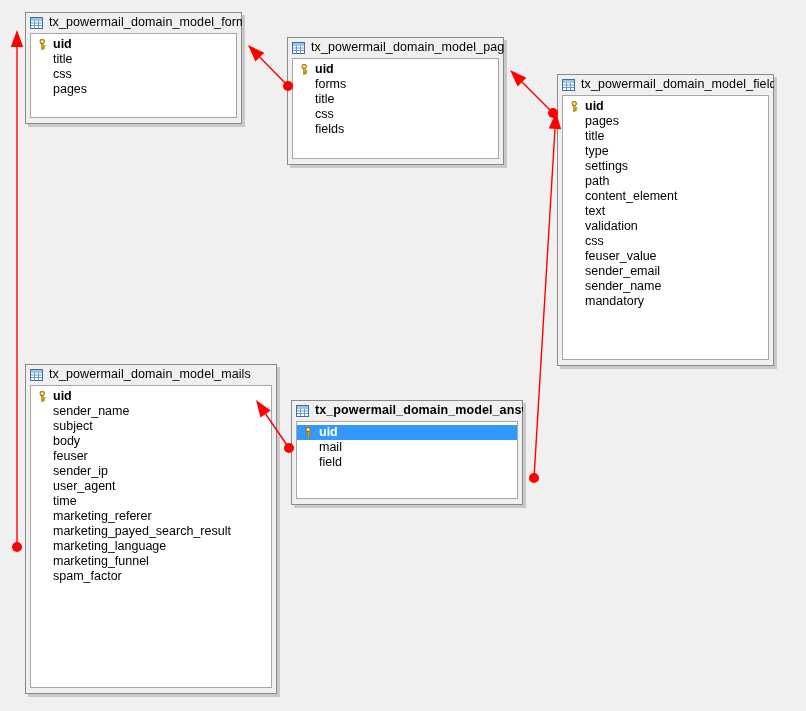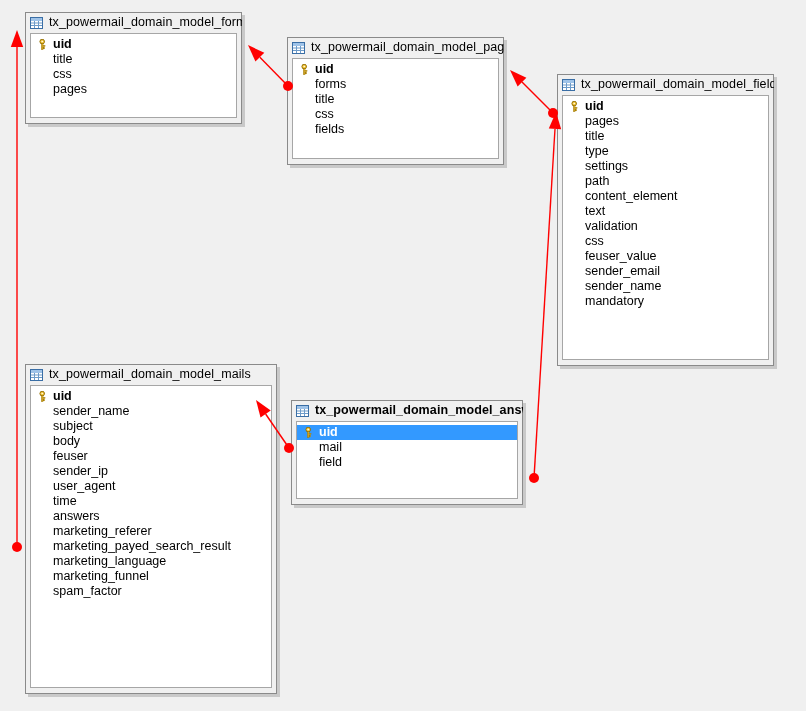--- a/index.html
+++ b/index.html
@@ -313,24 +313,20 @@
             <span class="key-slot"></span>
             <span class="attr-name">sender_ip</span>
           </div>
           <div class="attr">
             <span class="key-slot"></span>
             <span class="attr-name">user_agent</span>
           </div>
           <div class="attr">
             <span class="key-slot"></span>
             <span class="attr-name">time</span>
-          </div>
-          <div class="attr">
-            <span class="key-slot"></span>
-            <span class="attr-name">answers</span>
           </div>
           <div class="attr">
             <span class="key-slot"></span>
             <span class="attr-name">marketing_referer</span>
           </div>
           <div class="attr">
             <span class="key-slot"></span>
             <span class="attr-name">marketing_payed_search_result</span>
           </div>
           <div class="attr">

